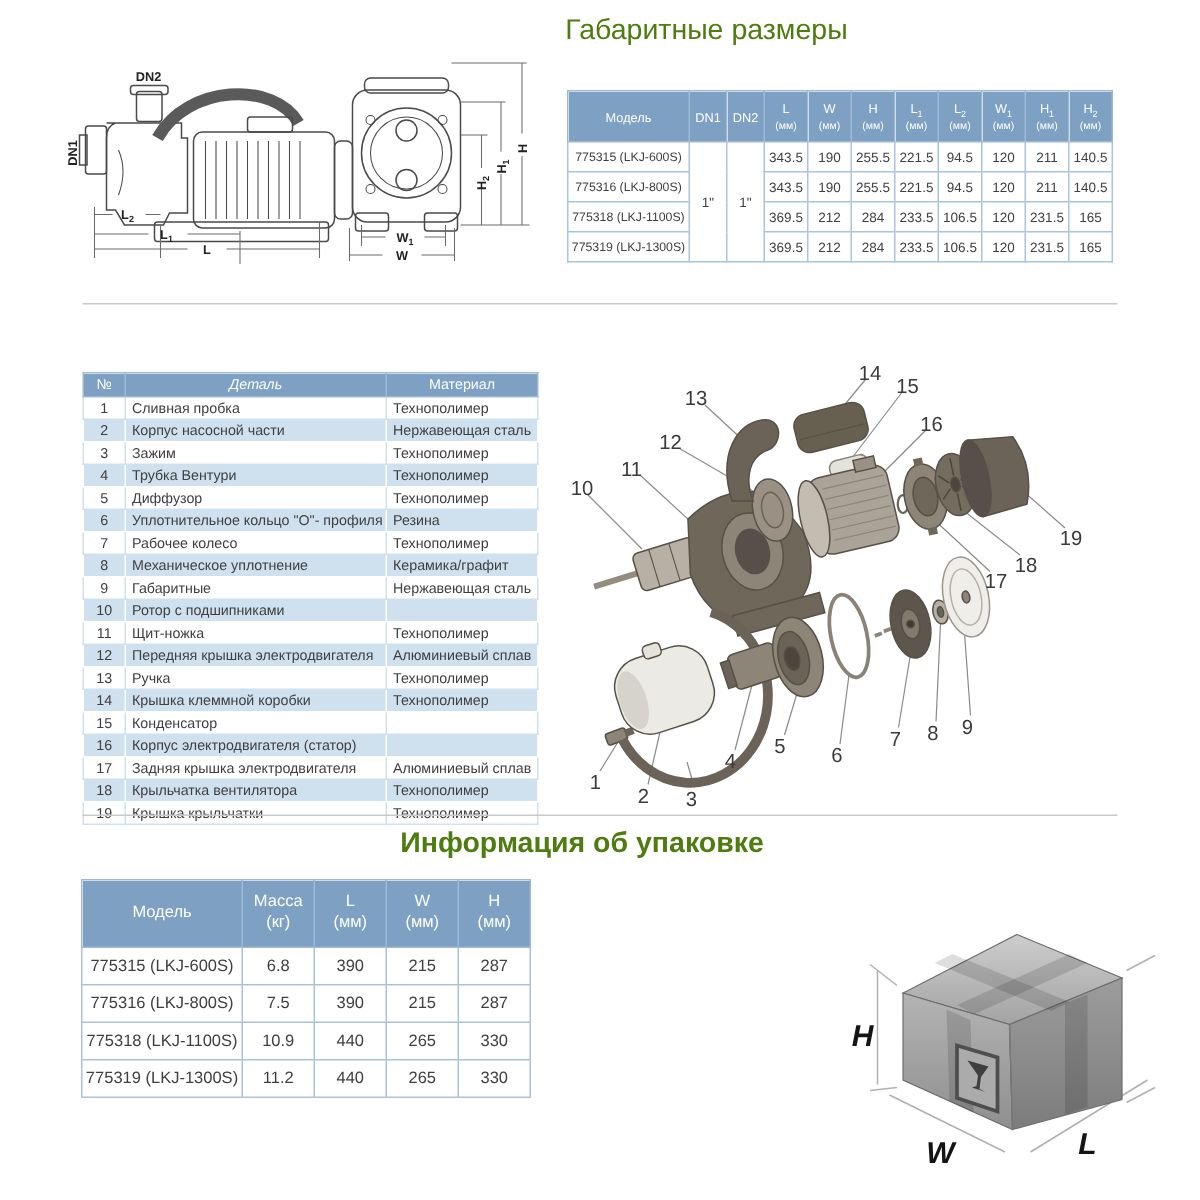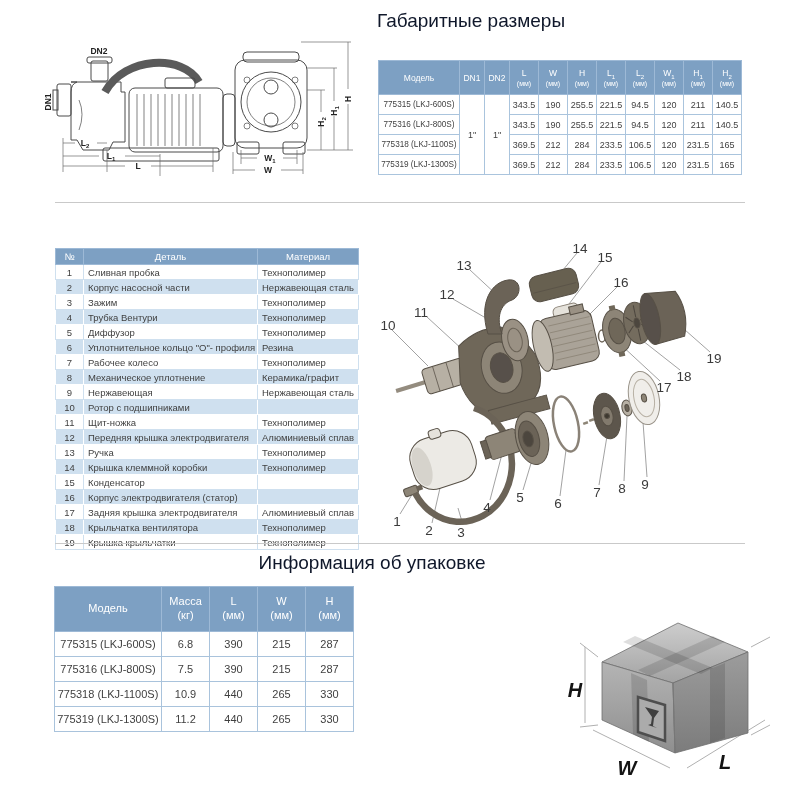--- a/index.html
+++ b/index.html
@@ -1,39 +1,39 @@
 <!DOCTYPE html>
 <html><head>
 <meta charset="utf-8">
 <style>
   html,body{margin:0;padding:0;background:#fff;}
   .page{position:relative;width:800px;height:800px;background:#fff;overflow:hidden;
         font-family:"Liberation Sans",sans-serif;color:#3f3f3f;}
-  .title{position:absolute;transform:translateX(-50%);font-size:19px;color:#0f172a;white-space:nowrap;}
+  .title{position:absolute;transform:translateX(-50%);font-size:19px;color:#4d7c0f;white-space:nowrap;}
   .divider{position:absolute;left:55px;width:690px;height:1px;background:#c9c9c9;}
   table{border-collapse:collapse;position:absolute;table-layout:fixed;padding-left:12px;}
   td,th{overflow:hidden;white-space:nowrap;}
   
   .dims{left:378px;top:60px;width:362px;}
   .dims th{background:#7da0c3;color:#fff;font-weight:normal;font-size:8.5px;border:1px solid #9db9d6;height:33px;padding:0;}
   .dims td{background:#fff;border:1px solid #aac4dd;font-size:9px;text-align:center;height:19px;padding:0;}
   .dims .c-model{width:80px;}
   .dims .c-dn{width:24px;}
   .dims .c-v{width:28px;}
   .dims .hu{display:block;font-size:7px;margin-top:1px;}
   .dims sub{font-size:6px;}
   .dims td.md{font-size:8.2px;}
   
   .parts{left:55px;top:248px;width:300px;}
   .parts th{background:#7da0c3;color:#fff;font-weight:normal;font-size:9.5px;height:15px;padding:0;border:1px solid #9db9d6;}
   .parts td{font-size:9.5px;height:14px;padding:0 4px;}
   .parts tbody tr:nth-child(odd) td{background:#fff;border:1px solid #cfe0ef;}
   .parts tbody tr:nth-child(even) td{background:#cfe0ef;border:1px solid #fff;}
   .parts .c-num{width:27px;text-align:center;}
-  .parts .c-part{width:173px;}
+  .parts .c-part{width:173px;font-style:italic;}
   .parts .c-mat{width:100px;}
   .parts td.c-num{padding:0;}
   
   .pack{left:54px;top:586px;width:296px;}
   .pack th{background:#7da0c3;color:#fff;font-weight:normal;font-size:11px;height:44px;padding:0;border:1px solid #9db9d6;line-height:1.25;}
   .pack td{background:#fff;border:1px solid #a9c3dc;font-size:11px;text-align:center;height:24px;padding:0;}
   .pack .c-model{width:106px;}
   .pack .c-x{width:47px;margin-top:13px;}
   .abs{position:absolute;}
   svg text{font-family:"Liberation Sans",sans-serif;}
@@ -248,21 +248,21 @@
           <td>Рабочее колесо</td>
           <td>Технополимер</td>
         </tr>
       <tr>
           <td class="c-num">8</td>
           <td>Механическое уплотнение</td>
           <td>Керамика/графит</td>
         </tr>
       <tr>
           <td class="c-num">9</td>
-          <td>Нержавеющая</td>
+          <td>Габаритные</td>
           <td>Нержавеющая сталь</td>
         </tr>
       <tr>
           <td class="c-num">10</td>
           <td>Ротор с подшипниками</td>
           <td></td>
         </tr>
       <tr>
           <td class="c-num">11</td>
           <td>Щит-ножка</td>
@@ -460,21 +460,21 @@
       <text x="225" y="24">15</text>
       <text x="241" y="49">16</text>
       <text x="284" y="154">17</text>
       <text x="304" y="143">18</text>
       <text x="334" y="125">19</text>
     </g>
   </svg>
 
   <div class="divider" style="top:543px;"></div>
 
-  <div class="title" style="left:372px;top:552px;">Информация об упаковке</div>
+  <div class="title" style="left:388px;top:552px;font-weight:bold;">Информация об упаковке</div>
 
   <table class="pack">
     <thead>
       <tr>
         <th class="c-model">Модель</th>
         <th class="c-x"><span>Масса</span><br><span>(кг)</span></th>
         <th class="c-x"><span>L</span><br><span>(мм)</span></th>
         <th class="c-x"><span>W</span><br><span>(мм)</span></th>
         <th class="c-x"><span>H</span><br><span>(мм)</span></th>
       </tr>

